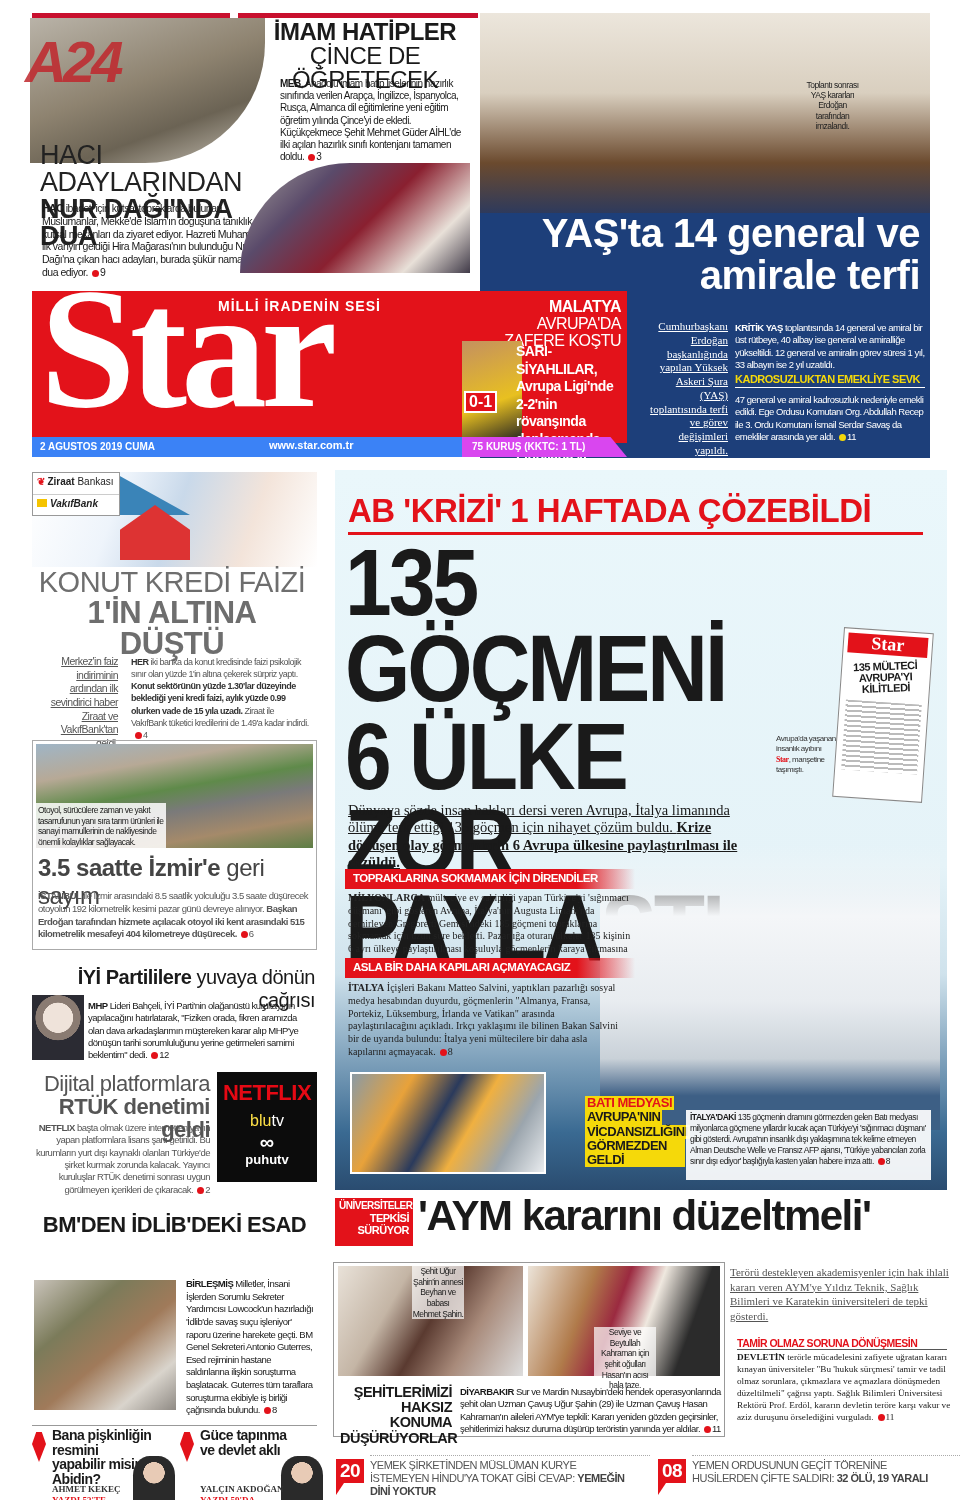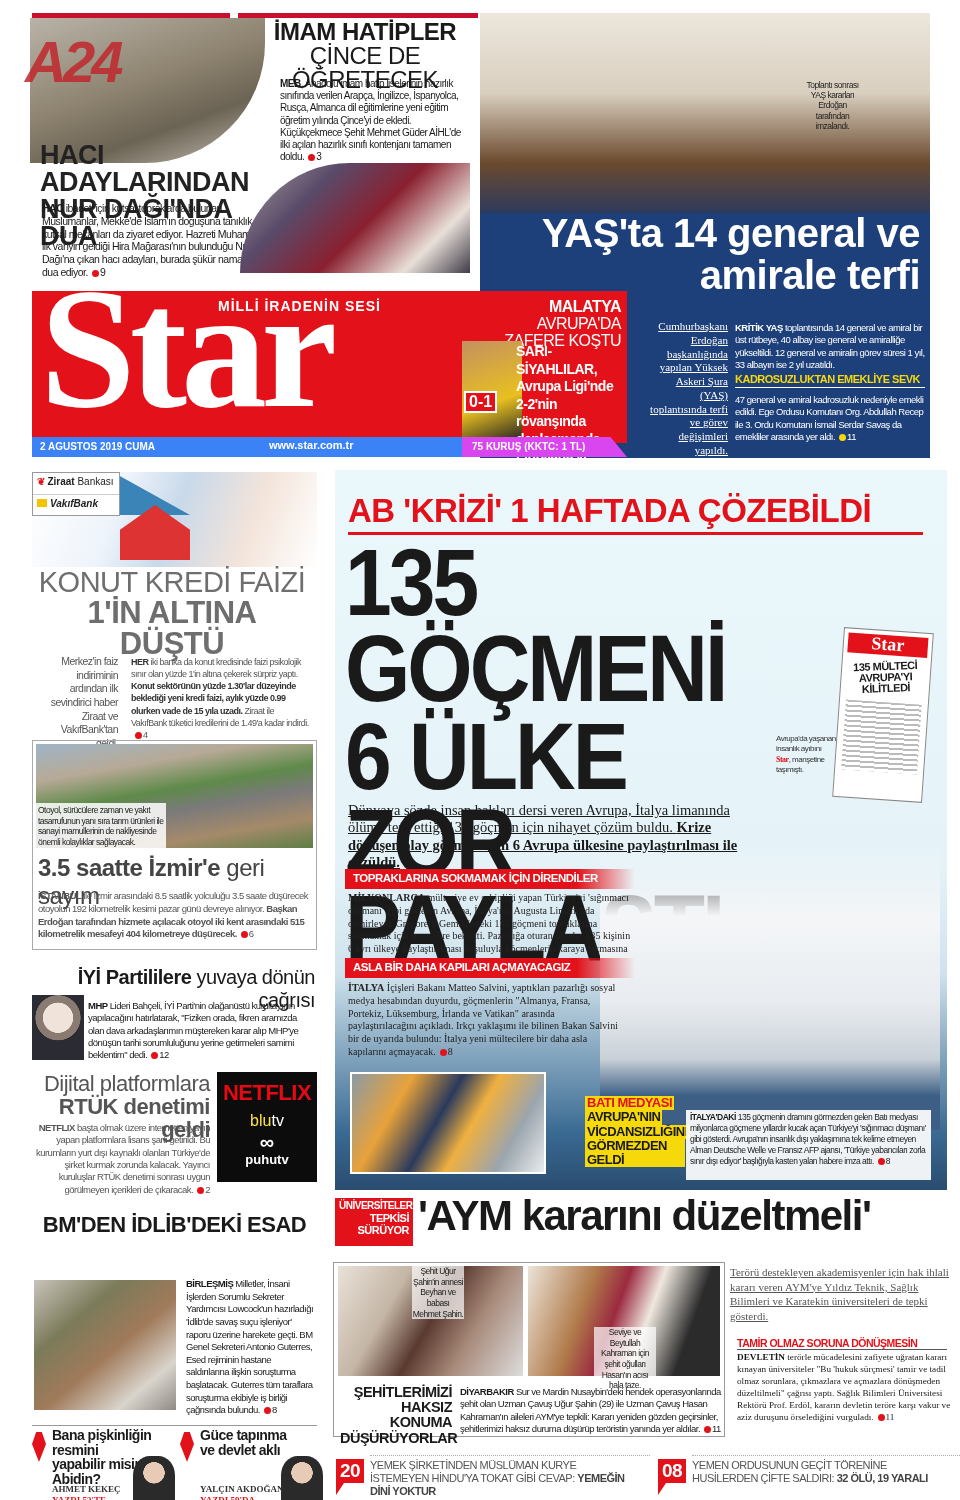--- a/index.html
+++ b/index.html
@@ -10,21 +10,21 @@
   .dot{display:inline-block;width:7px;height:7px;border-radius:50%;background:#e3121a;margin:0 1px 0 4px;vertical-align:middle}
   .dot.y{background:#f5d90a}
   p{line-height:1.22}
   b{font-weight:700}
 
   
   .topbar{top:13px;height:5px;background:#c8102e}
   .hac-photo{left:30px;top:18px;width:235px;height:145px;background:linear-gradient(160deg,#b9b3a8 0%,#8e8370 45%,#6b6354 70%,#c9c3b7 100%);border-radius:0 0 120px 0}
   .a24{left:25px;top:28px;font-size:58px;font-weight:900;color:#c0272d;font-style:italic;opacity:.85;letter-spacing:-4px}
   .hac-title{left:40px;top:142px;width:240px;font-size:27px;line-height:1;color:#222}
-  .hac-title .l1{font-weight:700}
+  .hac-title .l1{font-weight:400}
   .hac-title .l2{font-weight:900}
   .hac-body{left:42px;top:202px;width:235px;font-size:10.5px}
   .imam-title{left:265px;top:20px;width:200px;text-align:center}
   .imam-title .l1{font-size:24px;font-weight:900;line-height:1}
   .imam-title .l2{font-size:24px;font-weight:400;line-height:1}
   .imam-body{left:280px;top:78px;width:190px;font-size:10px}
   .imam-photo{left:240px;top:163px;width:230px;height:110px;background:linear-gradient(135deg,#a8a39e 0%,#5a4a6a 30%,#8a2030 55%,#e8e0d8 80%,#403a48 100%);border-radius:110px 0 0 0}
 
   .yas{left:480px;top:13px;width:450px;height:445px;background:#1d3f7a}
   .yas-photo{left:480px;top:13px;width:450px;height:200px;background:linear-gradient(180deg,#ece6dc 0%,#d9cfbf 40%,#6b4a2e 75%,#2e3a5c 100%)}
@@ -54,21 +54,21 @@
   .roof{left:70px;top:475px;width:120px;height:40px;background:#3a84b8;clip-path:polygon(40% 0,100% 100%,0 100%)}
   .bank{left:32px;top:472px;width:88px;height:44px;border:1px solid #999;background:#fff;font-size:10px}
   .bank .z{padding:3px 4px;color:#222;border-bottom:1px solid #ccc;height:22px}
   .bank .z b{color:#222}
   .bank .zi{color:#e3121a;font-weight:900;margin-right:2px}
   .bank .v{padding:3px 4px;font-style:italic;font-weight:900;color:#222}
   .bank .vi{display:inline-block;width:10px;height:8px;background:#f5c400;margin-right:3px}
   .konut-h{left:32px;top:568px;width:280px;text-align:center;color:#6e6e6e;line-height:1}
   .konut-h .l1{font-size:29px;font-weight:400}
   .konut-h .l2{font-size:31px;font-weight:900}
-  .konut-side{left:40px;top:655px;width:78px;text-align:right;font-size:10.5px;color:#555;line-height:1.3}
+  .konut-side{left:40px;top:655px;width:78px;text-align:right;font-size:10.5px;color:#555;text-decoration:underline;line-height:1.3}
   .konut-body{left:131px;top:656px;width:180px;font-size:9px;color:#555;line-height:1.35}
   .konut-body .dk{color:#333}
   .otoyol-box{left:32px;top:740px;width:285px;height:210px;border:1px solid #aaa}
   .otoyol-img{left:36px;top:744px;width:277px;height:104px;background:linear-gradient(170deg,#9fb5c6 0%,#b7a996 25%,#5f8a4a 45%,#7a7a7a 60%,#a58a6a 80%,#5d7e45 100%)}
   .otoyol-cap{left:36px;top:803px;width:130px;background:rgba(255,255,255,.85);font-size:8.5px;padding:2px;line-height:1.25}
   .otoyol-h{left:38px;top:854px;width:280px;font-size:24px;color:#444;letter-spacing:-0.5px}
   .otoyol-body{left:38px;top:890px;width:275px;font-size:9.5px;color:#555;line-height:1.35}
 
   .iyi-h{left:40px;top:966px;width:275px;text-align:right;font-size:20px;letter-spacing:-0.5px}
   .bahceli{left:32px;top:995px;width:52px;height:65px;background:radial-gradient(circle at 50% 35%,#efe3da 0 30%,#8a7b72 31% 45%,#2b2b33 46%)}

